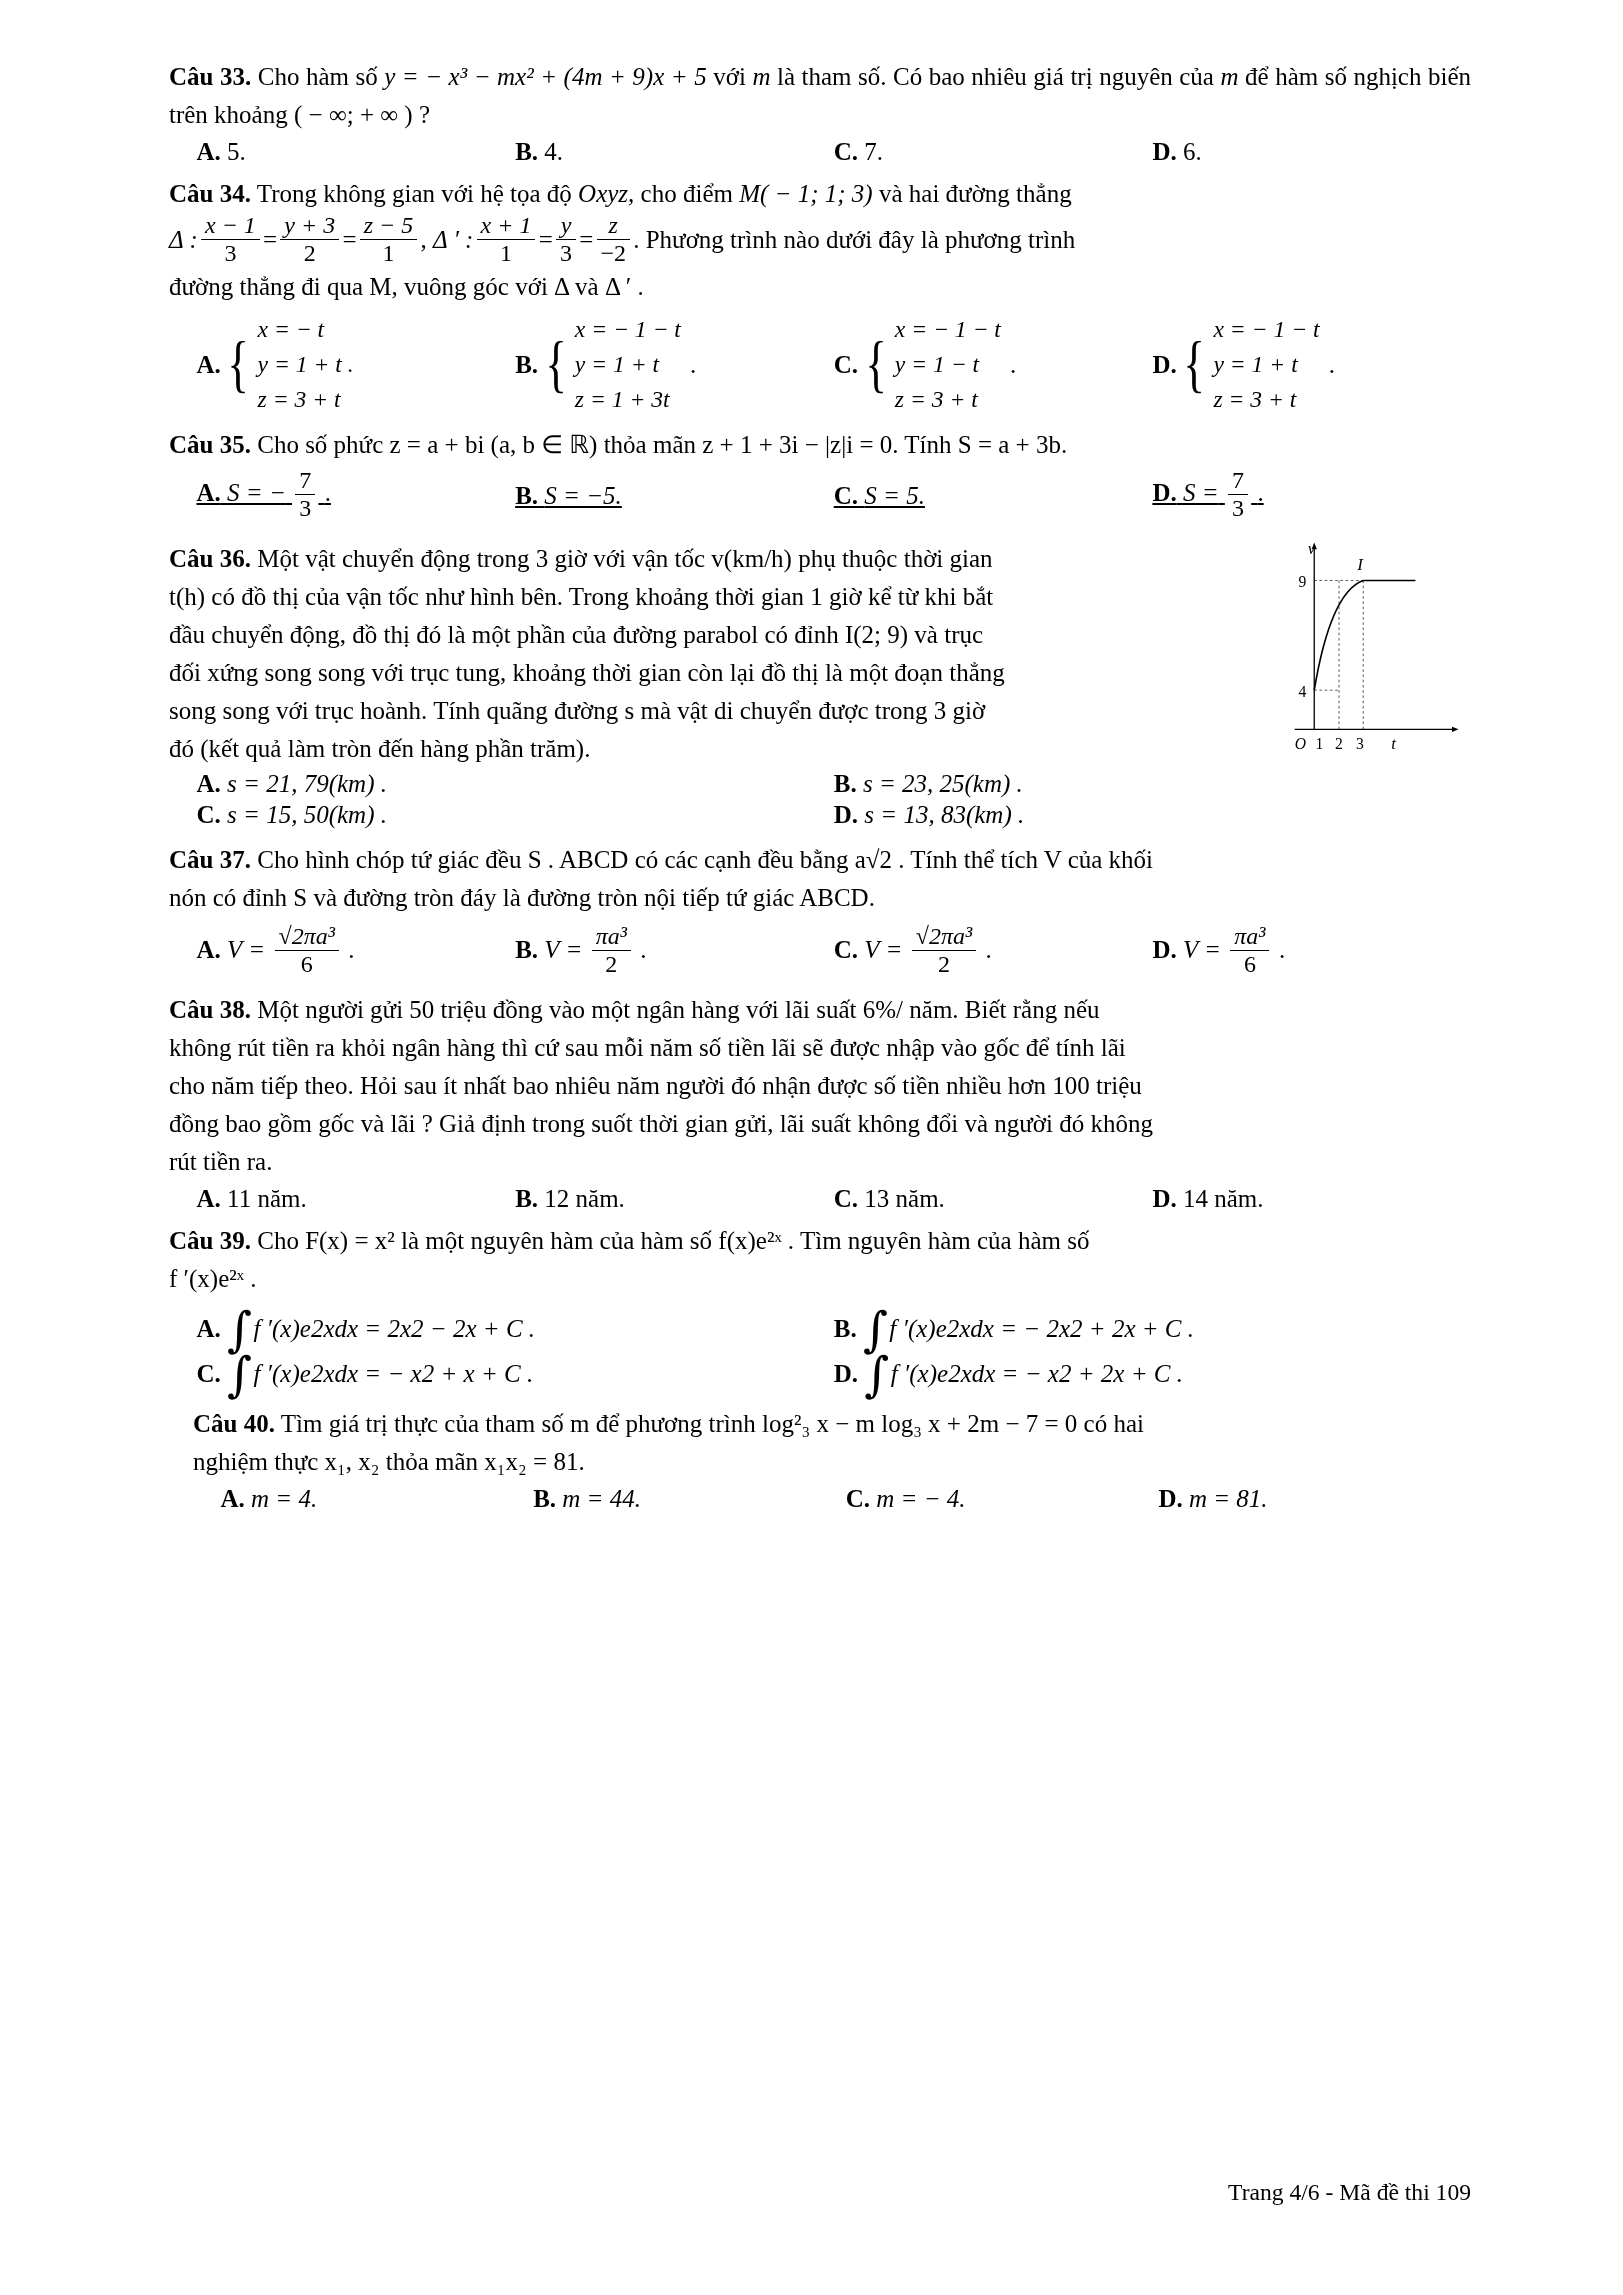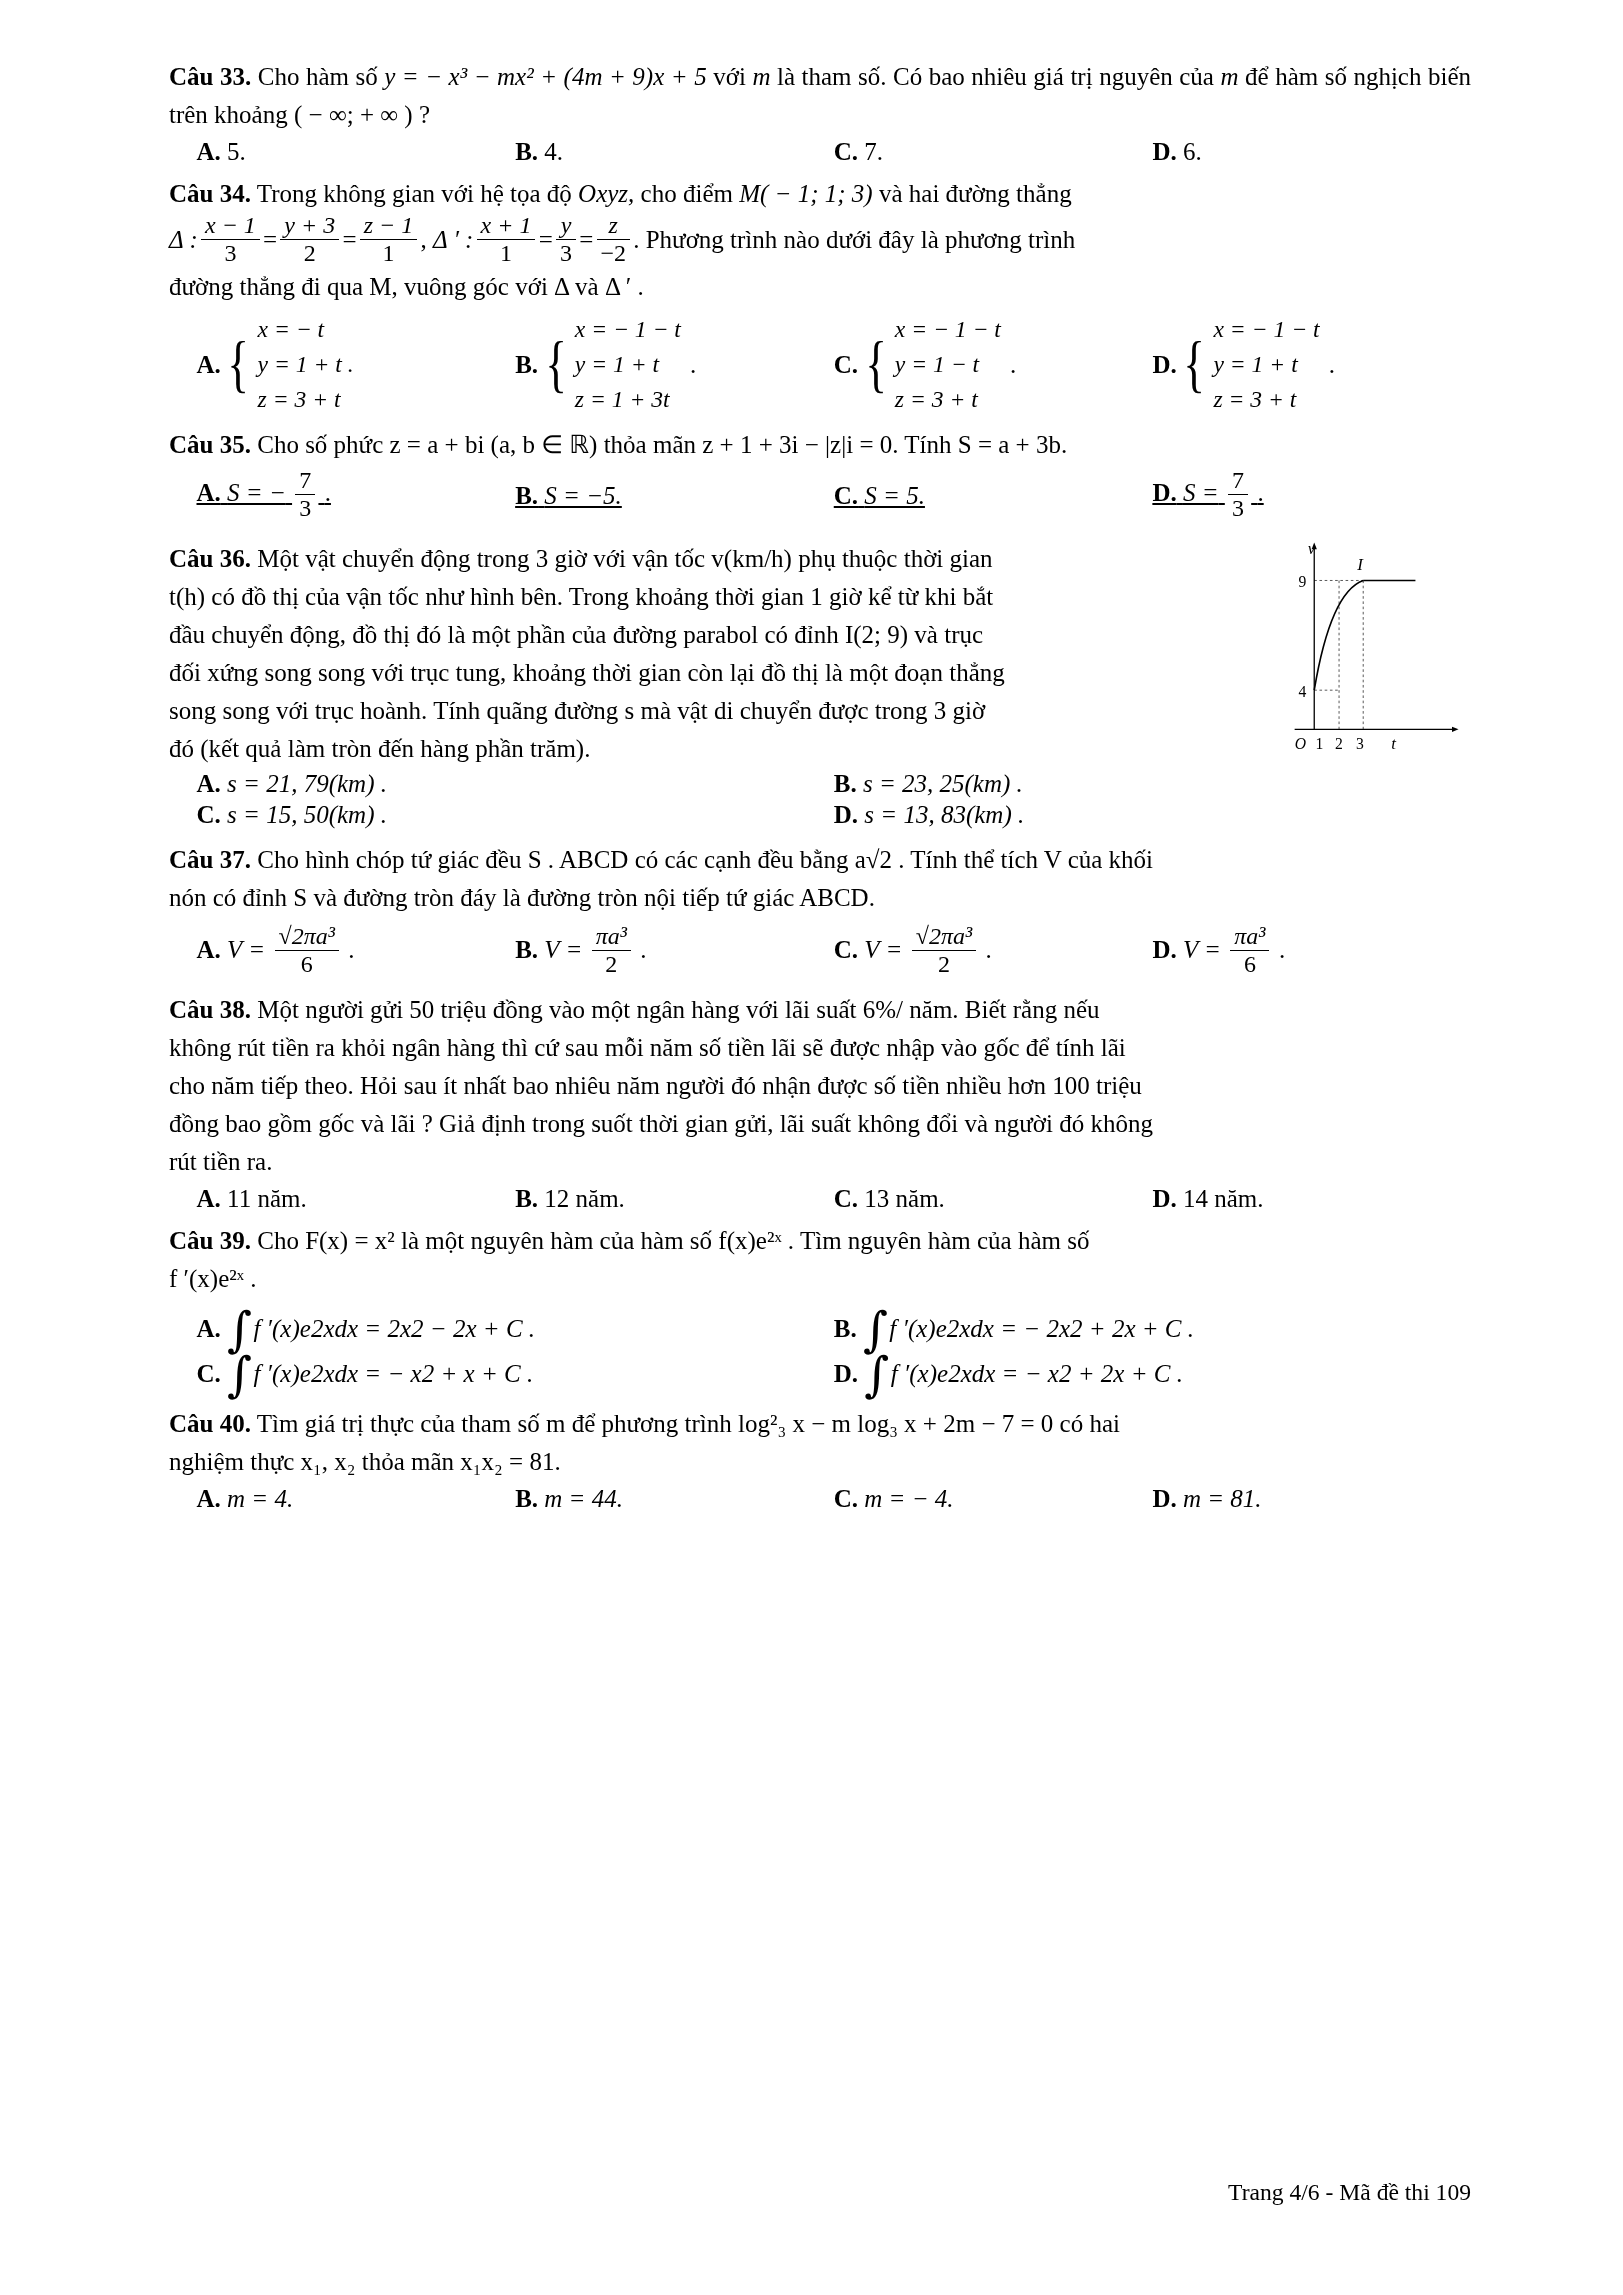--- a/index.html
+++ b/index.html
@@ -162,21 +162,21 @@
             <span class="num mi">x − 1</span>
             <span class="den">3</span>
           </span>
       <span>=</span>
       <span class="frac">
             <span class="num mi">y + 3</span>
             <span class="den">2</span>
           </span>
       <span>=</span>
       <span class="frac">
-            <span class="num mi">z − 1</span>
+            <span class="num mi">z − 5</span>
             <span class="den">1</span>
           </span>
       <span>,&nbsp;</span>
       <span class="mi">Δ ′ :</span>
       <span class="frac">
             <span class="num mi">x + 1</span>
             <span class="den">1</span>
           </span>
       <span>=</span>
       <span class="frac">
@@ -386,21 +386,21 @@
         </div>
         <div>
           <span class="ol">D.</span>&nbsp;
           <span class="intsym">∫</span>
           <span class="mi">f ′(x)e2xdx =  − x2 + 2x + C .</span>
         </div>
       </div>
     </div>
   </div>
 
-  <div class="q" style="margin-top:17px;">
+  <div class="q" style="margin-top:17px;margin-left:24px;">
     <div class="qline">
       <span class="qlabel">Câu 40.</span>
       <span>Tìm giá trị thực của tham số m để phương trình log²₃ x − m log₃ x + 2m − 7 = 0 có hai</span>
     </div>
     <div class="qline">nghiệm thực x₁, x₂ thỏa mãn x₁x₂ = 81.</div>
     <div class="opts o4">
       <div><span class="ol">A.</span> <span class="mi">m = 4.</span></div>
       <div><span class="ol">B.</span> <span class="mi">m = 44.</span></div>
       <div><span class="ol">C.</span> <span class="mi">m =  − 4.</span></div>
       <div><span class="ol">D.</span> <span class="mi">m = 81.</span></div>

